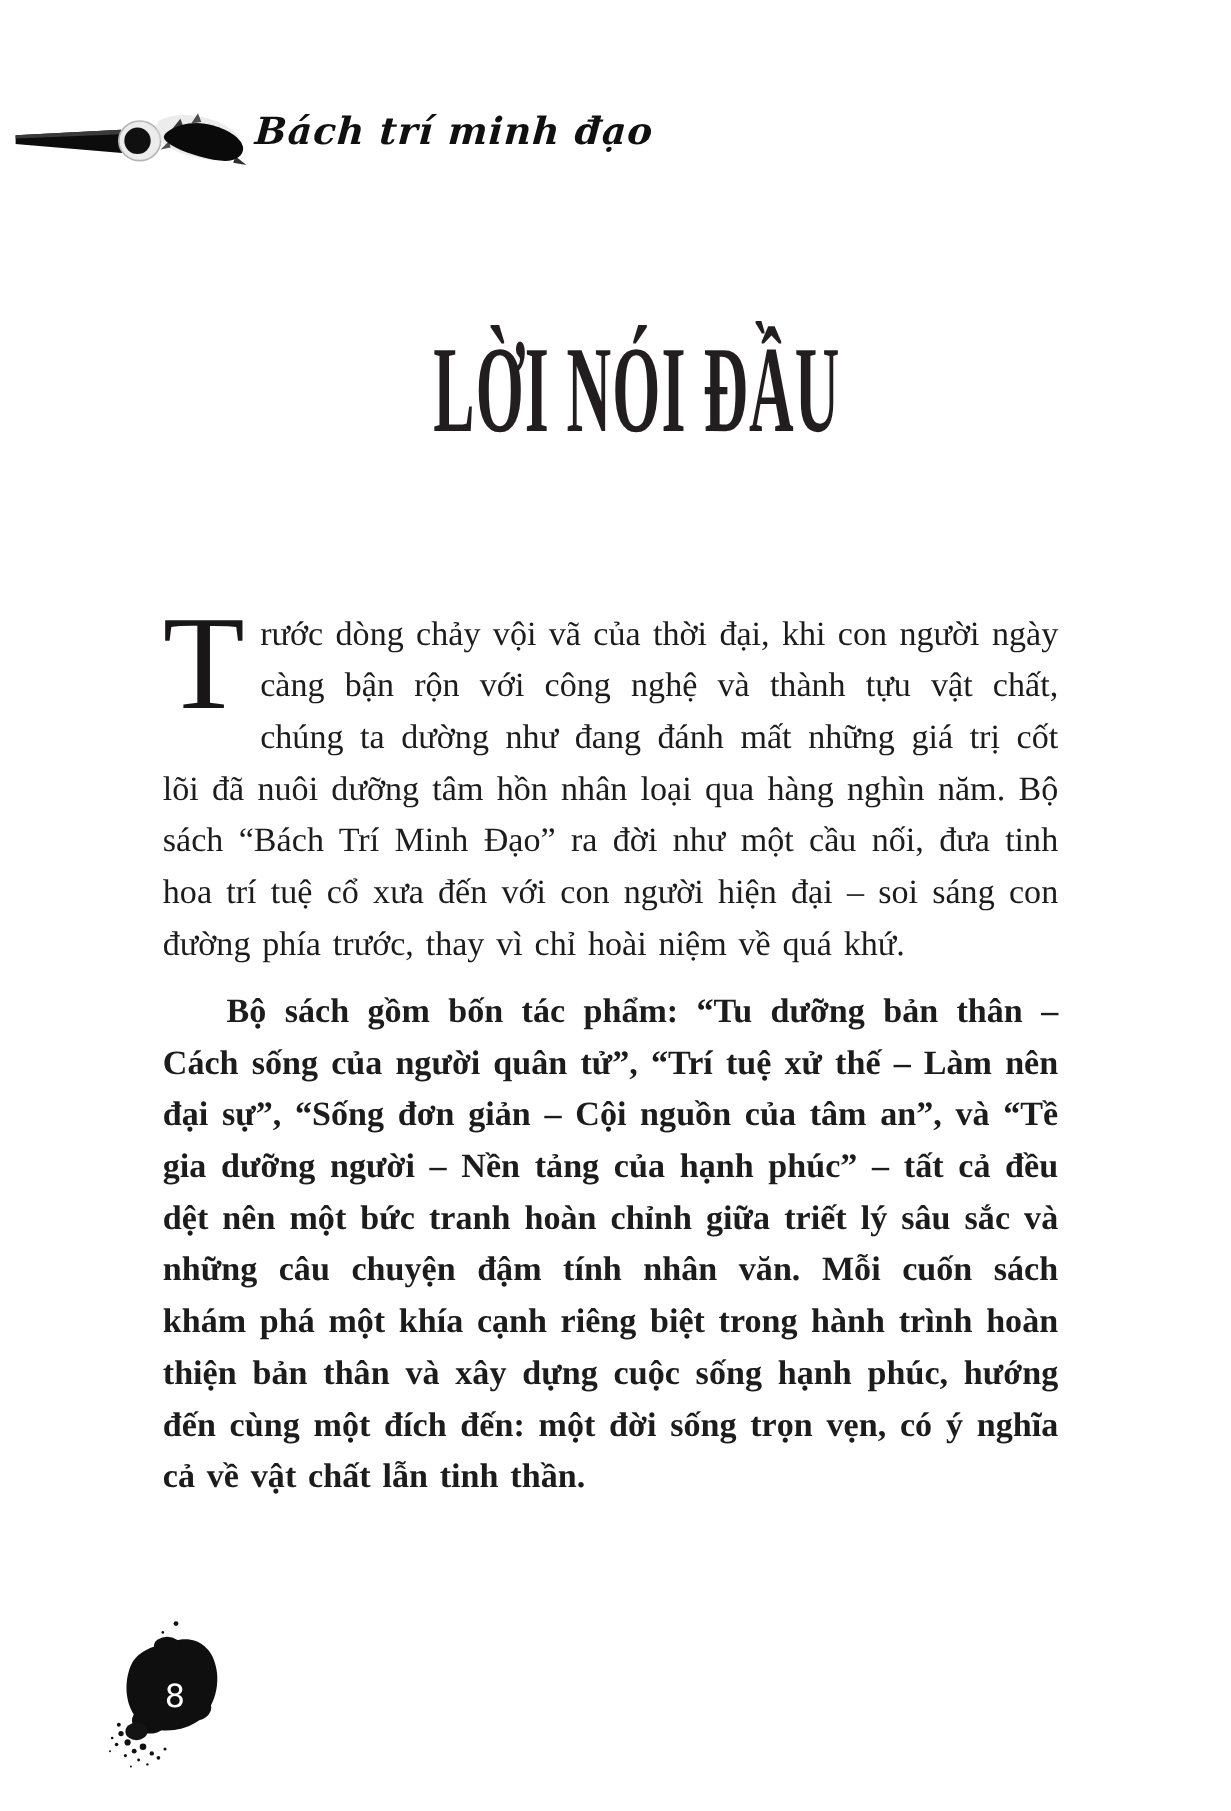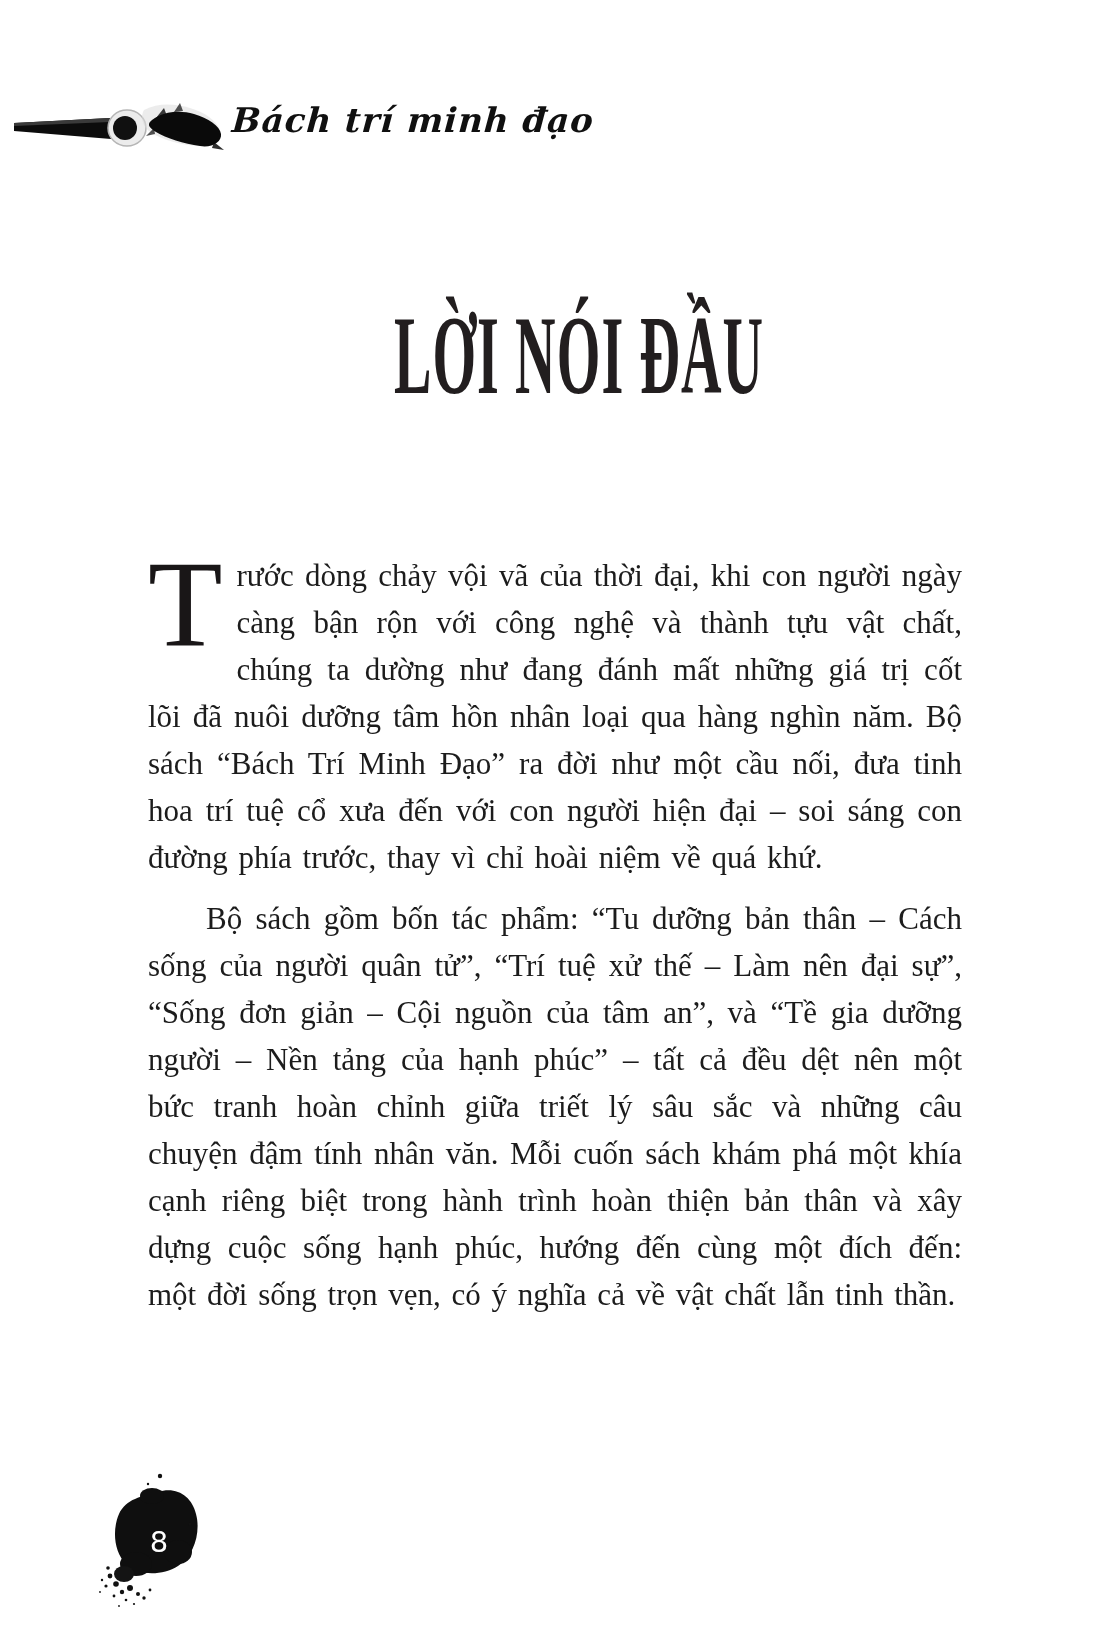--- a/index.html
+++ b/index.html
@@ -47,21 +47,21 @@
     position: absolute;
     left: 148px; top: 552px;
     width: 814px;
     font-size: 31px;
     line-height: 47px;
     text-align: justify;
     word-spacing: 3px;
     color: #1c1c1c;
   }
   .body-text p { margin: 0; }
-  .para-2 { margin-top: 14px !important; text-indent: 58px; }
+  .para-2 { margin-top: 14px !important; text-indent: 58px; font-weight: bold; }
   .dropcap {
     float: left;
     font-size: 122px;
     line-height: 0.79;
     padding: 4px 14px 0 0;
     color: #191617;
   }
 
   
   .pagenum-wrap { position: absolute; left: 86px; top: 1464px; width: 150px; height: 160px; }

